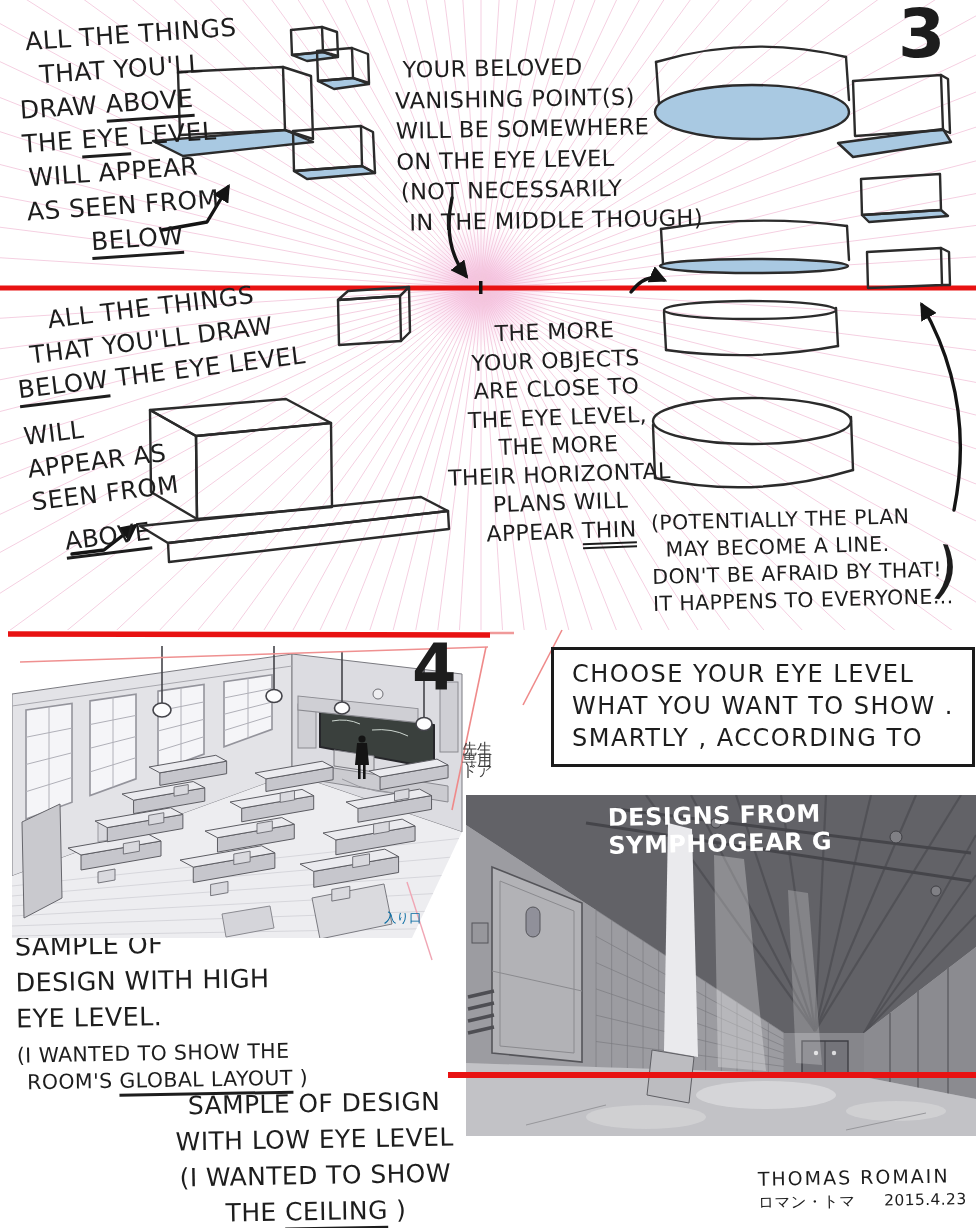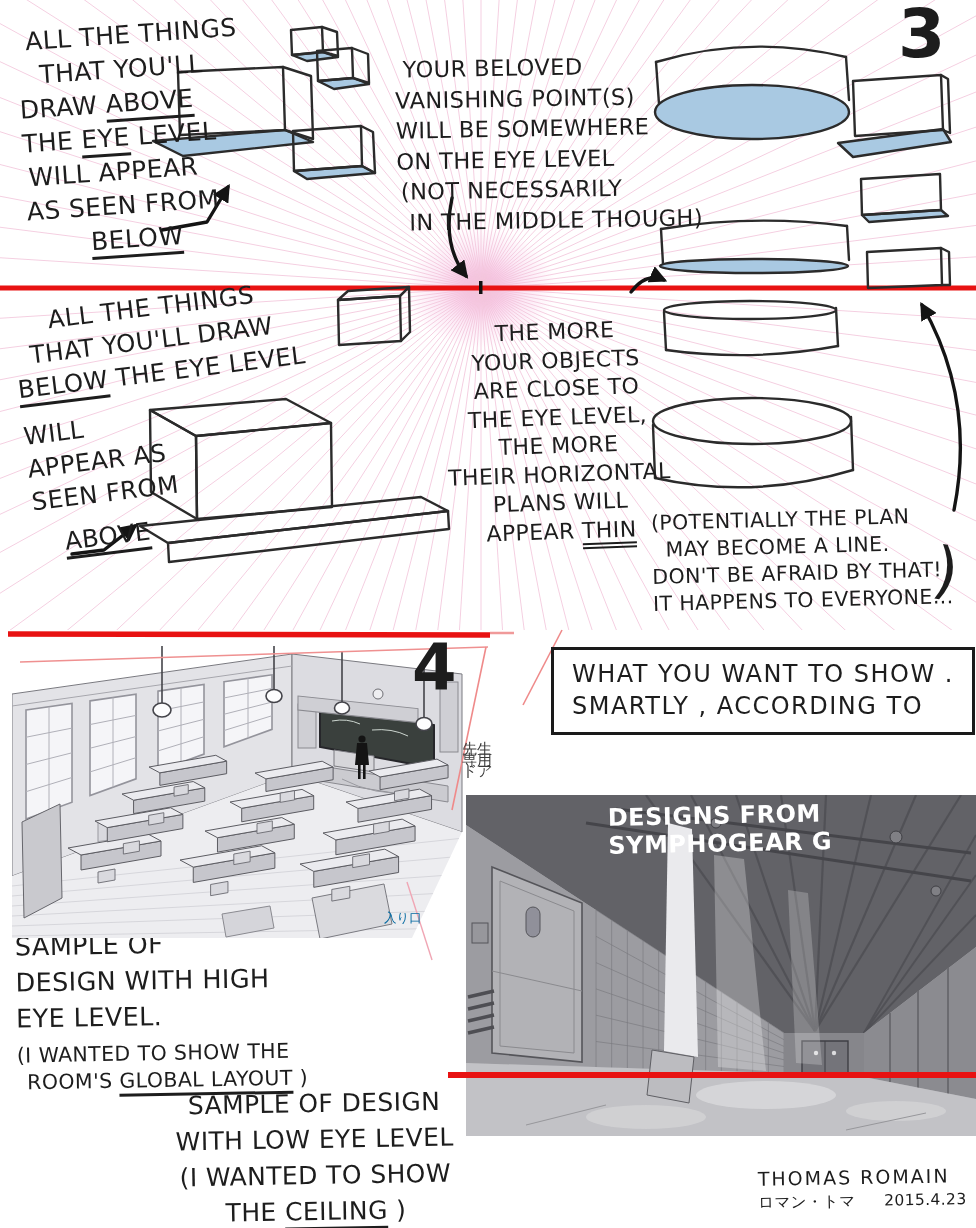--- a/index.html
+++ b/index.html
@@ -254,20 +254,21 @@
     <path d="M490,13 L514,13" stroke="#f09a9a" stroke-width="2.5" fill="none"></path>
     <path d="M20,42 L488,27" stroke="#ef9090" stroke-width="1.6" fill="none"></path>
     <path d="M562,10 L523,85" stroke="#ef8a8a" stroke-width="1.6" fill="none"></path>
     <path d="M486,27 L452,190" stroke="#ef8a8a" stroke-width="1.6" fill="none"></path>
     <path d="M407,262 L432,340" stroke="#f0a6b4" stroke-width="1.4" fill="none"></path>
   </svg>
 
   <div class="abs pagenum" style="left:412px;top:636px;font-size:64px;z-index:6">4</div>
 
   <div id="advice-box" class="abs hw" style="left:551px;top:647px;font-size:24px;line-height:32px;letter-spacing:1.5px;z-index:6">
+    <div class="ln">CHOOSE YOUR EYE LEVEL</div>
     <div class="ln">WHAT YOU WANT TO SHOW .</div>
     <div class="ln">SMARTLY , ACCORDING TO</div>
   </div>
 
   <svg id="classroom-svg" width="452" height="292" viewBox="0 0 452 292" style="left:12px;top:646px;z-index:2">
     <defs>
         <clipPath id="clsfloor">
           <path d="M0,230 L280,128 L450,186 L400,292 L0,292 Z"></path>
         </clipPath>
       </defs>

